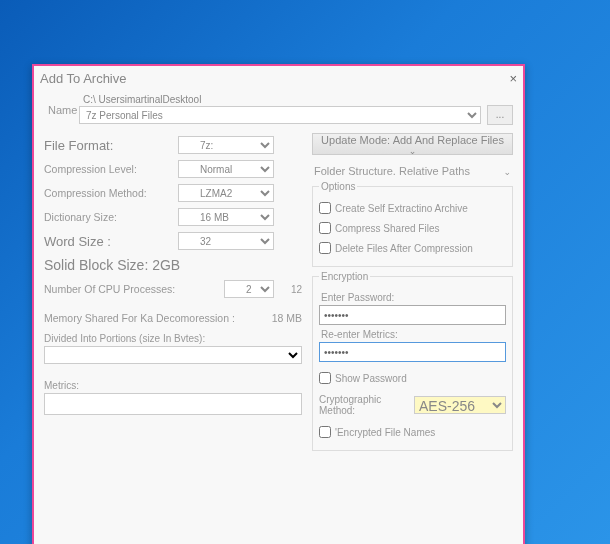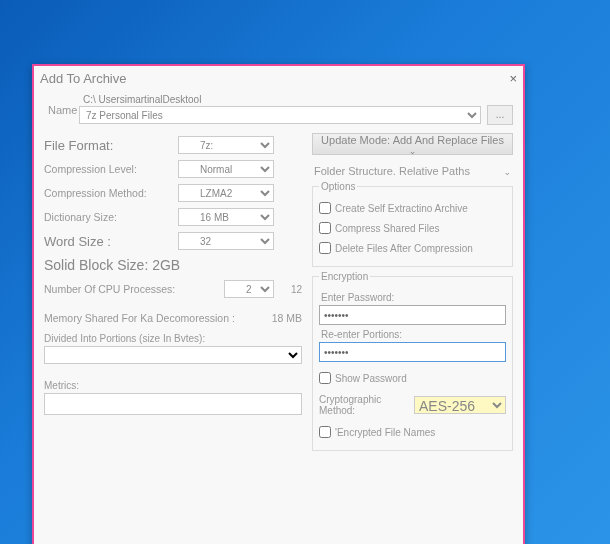--- a/index.html
+++ b/index.html
@@ -232,21 +232,21 @@
           <div class="check-row">
             <input type="checkbox" style="">
             <label>Delete Files After Compression</label>
           </div>
         </fieldset>
 
         <fieldset>
           <legend>Encryption</legend>
           <div class="pw-lbl">Enter Password:</div>
           <input class="pw-input" type="text" value="•••••••" style="">
-          <div class="pw-lbl">Re-enter Portions:</div>
+          <div class="pw-lbl">Re-enter Metrics:</div>
           <input class="pw-input focus" type="text" value="•••••••" style="">
           <div style="height:6px"></div>
           <div class="check-row">
             <input type="checkbox" style="">
             <label>Show Password</label>
           </div>
           <div class="crypto-row">
             <span class="clbl">Cryptographic Method:</span>
             <select><option>AES-256</option></select>
           </div>

